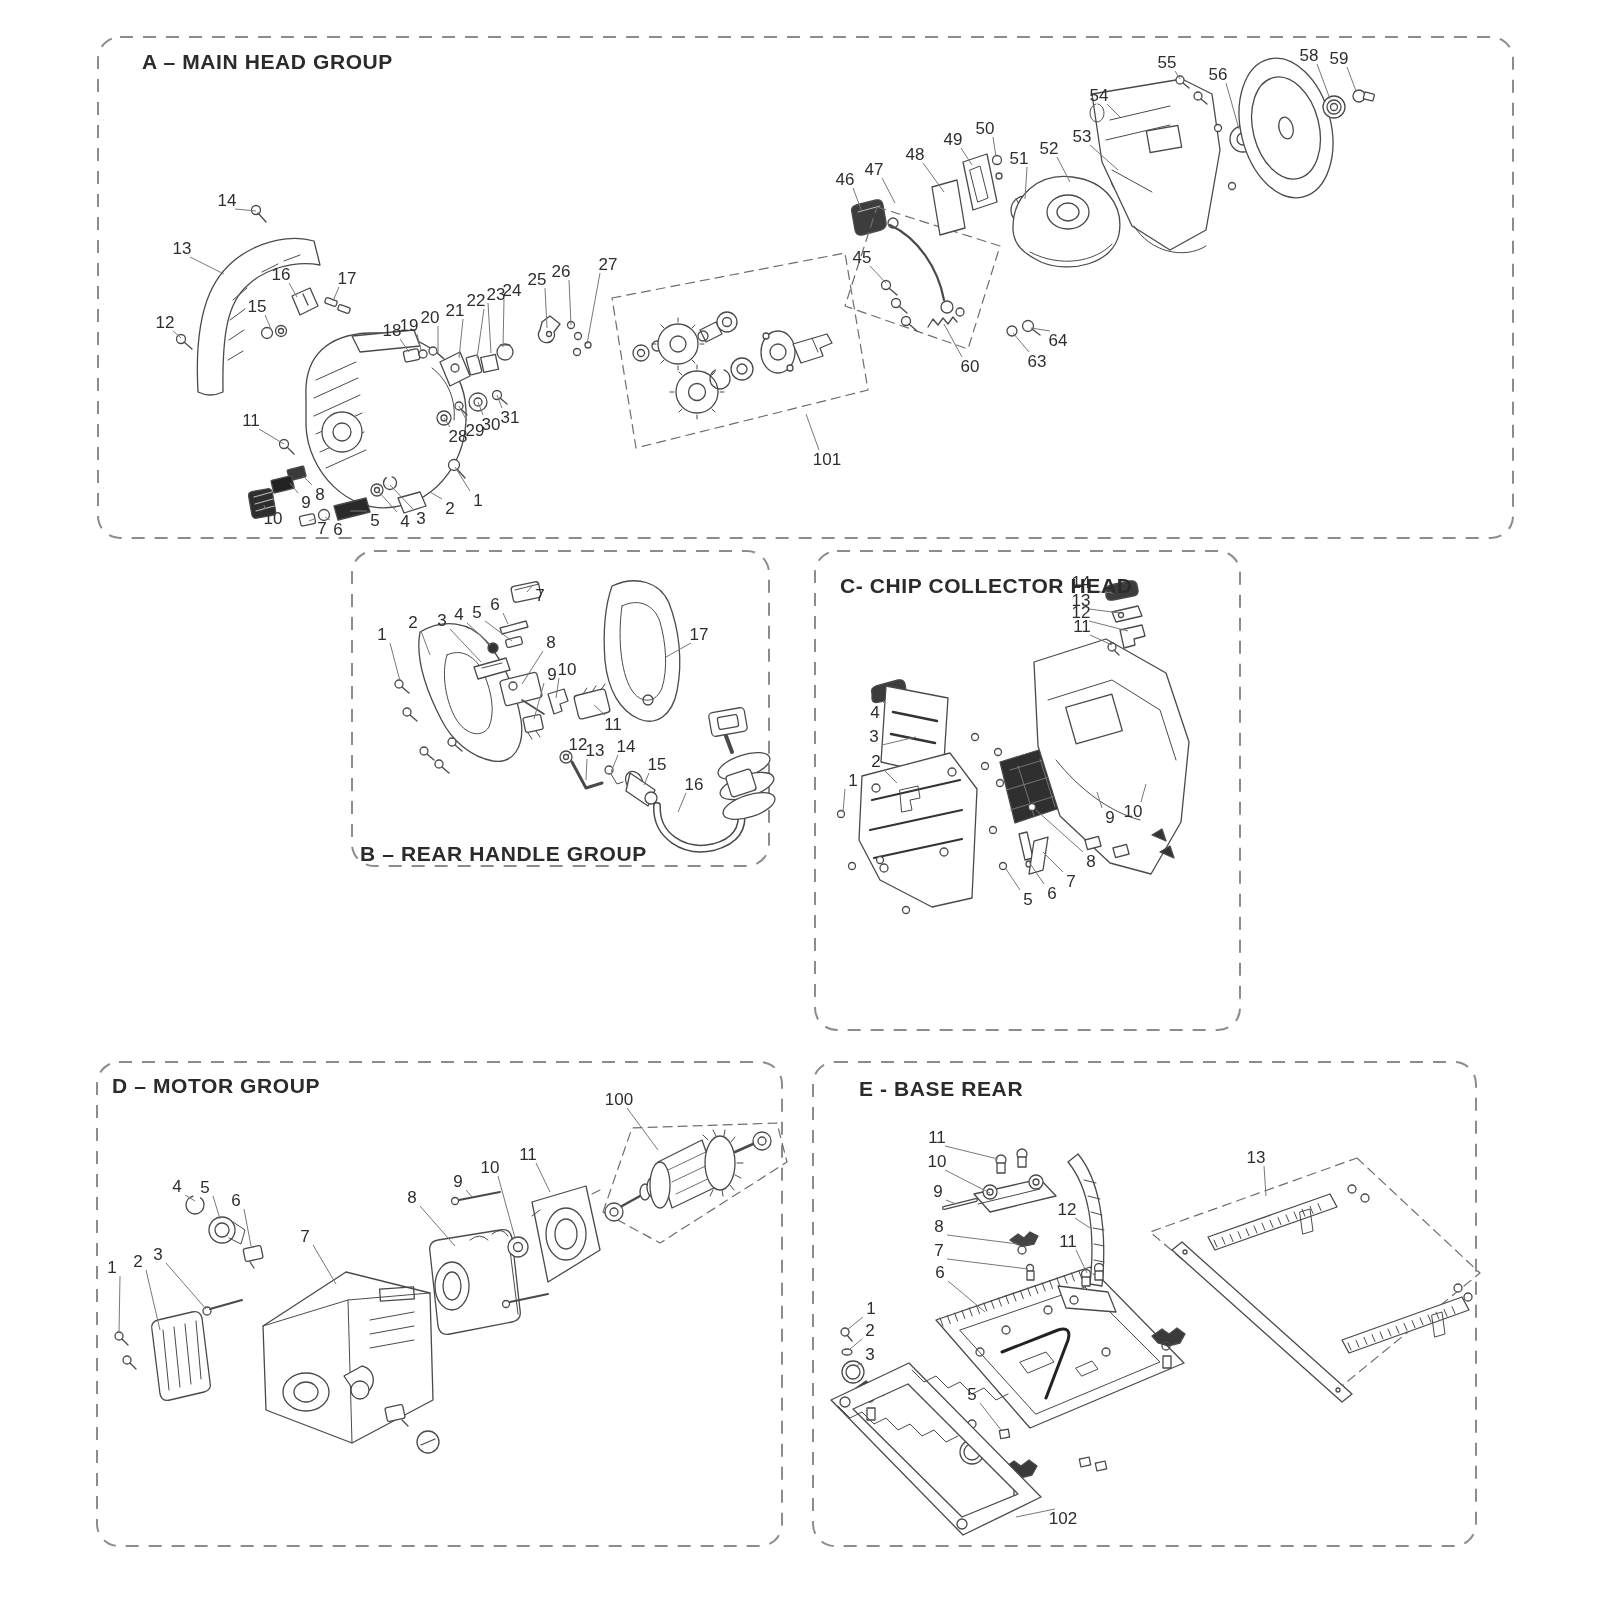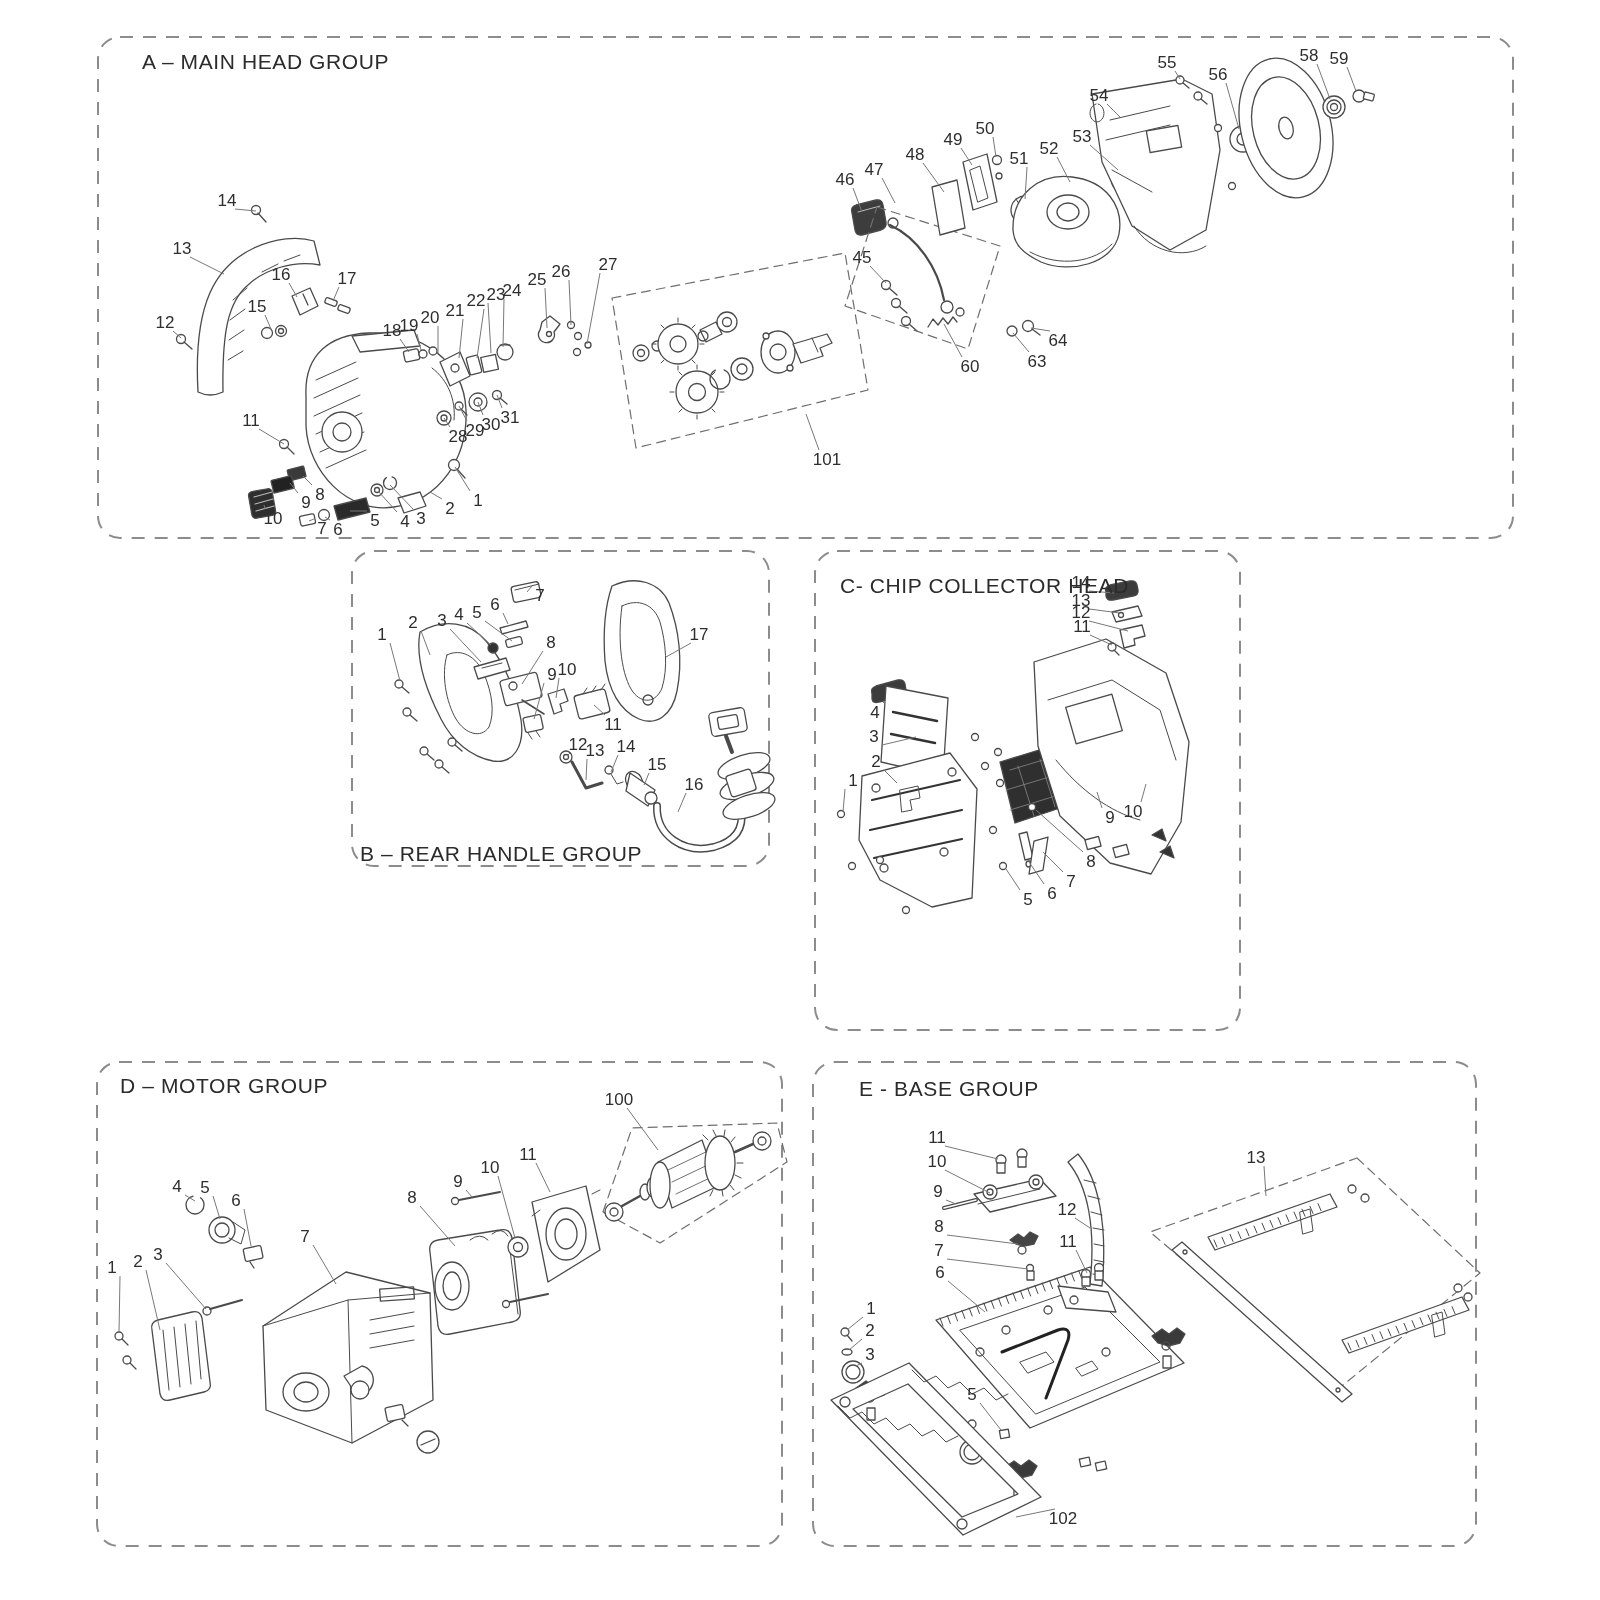--- a/index.html
+++ b/index.html
@@ -1,24 +1,24 @@
 <!DOCTYPE html>
 <html><head>
 <meta charset="utf-8">
 <style>
   html,body{margin:0;padding:0;background:#fff;}
   .stage{position:relative;width:1600px;height:1600px;background:#ffffff;overflow:hidden;
          font-family:"Liberation Sans",sans-serif;}
   .stage svg{position:absolute;left:0;top:0;}
-  .panel-title{position:absolute;font-size:21px;font-weight:400;letter-spacing:.6px;
+  .panel-title{position:absolute;font-size:21px;font-weight:700;letter-spacing:.6px;
                color:#2b2b2b;white-space:nowrap;text-align:right;}
   .title-a{left:142px;top:50px;}
   .title-b{left:360px;top:842px;}
   .title-c{left:840px;top:574px;}
-  .title-d{left:120px;top:1074px;}
+  .title-d{left:112px;top:1074px;}
   .title-e{left:859px;top:1077px;}
   .callout{font:17px "Liberation Sans",sans-serif;fill:#2e2e2e;text-anchor:middle;}
   .leader{stroke:#787878;stroke-width:1;}
   .art{stroke:#4a4a4a;fill:#ffffff;stroke-width:1.3;stroke-linecap:round;stroke-linejoin:round;}
   .thin{stroke-width:1;fill:none;}
   .dashedbox{fill:none;stroke:#6e6e6e;stroke-dasharray:9 6;stroke-width:1.2;}
   .border{fill:none;stroke:#8c8c8c;stroke-width:2;stroke-dasharray:13 10;}
 </style>
 </head>
 <body>
@@ -625,14 +625,14 @@
         <text x="1063" y="1524" class="callout">102</text>
         <line x1="1264" y1="1166" x2="1266" y2="1196" class="leader"></line>
         <text x="1256" y="1163" class="callout">13</text>
       </g>
   </svg>
 
   <span class="panel-title title-a">A – MAIN HEAD GROUP</span>
   <span class="panel-title title-b">B – REAR HANDLE GROUP</span>
   <span class="panel-title title-c">C- CHIP COLLECTOR HEAD</span>
   <span class="panel-title title-d">D – MOTOR GROUP</span>
-  <span class="panel-title title-e">E - BASE GROUP</span>
+  <span class="panel-title title-e">E - BASE REAR</span>
 </div>
 
 </body></html>

